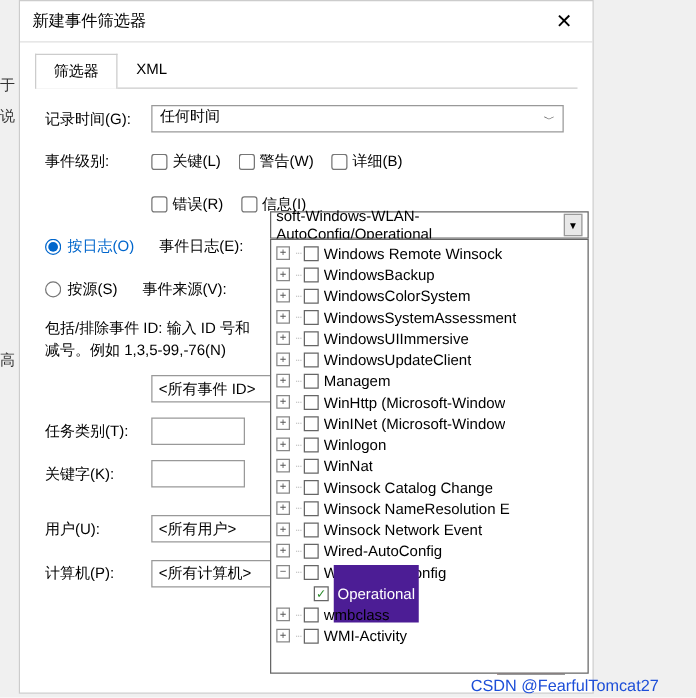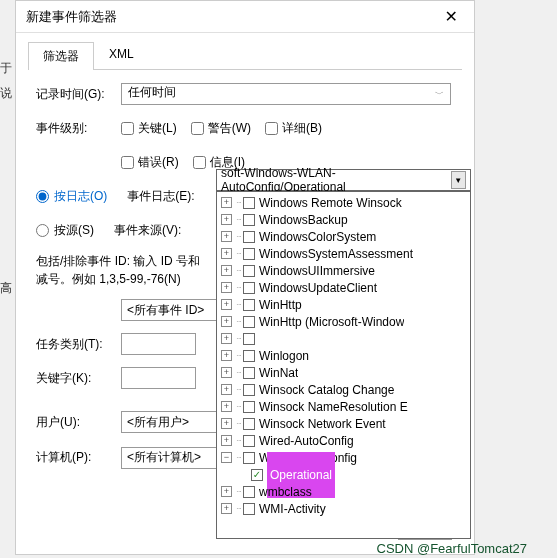--- a/index.html
+++ b/index.html
@@ -33,26 +33,26 @@
 
 .dd-field { position: absolute; left: 200px; top: 168px; width: 255px; height: 22px; border: 1px solid #666; background: #fff; display: flex; align-items: center; padding: 0 4px; justify-content: flex-end; }
 .dd-btn { width: 16px; height: 18px; background: #e8e8e8; border: 1px solid #999; display: flex; align-items: center; justify-content: center; font-size: 8px; cursor: pointer; }
 .tree-panel { position: absolute; left: 200px; top: 190px; width: 255px; height: 348px; background: #fff; border: 1px solid #666; overflow: hidden; padding: 2px 0; }
 .tree-item { display: flex; align-items: center; height: 17px; padding-left: 4px; white-space: nowrap; }
 .expander { width: 11px; height: 11px; border: 1px solid #888; display: flex; align-items: center; justify-content: center; font-size: 9px; line-height: 1; margin-right: 4px; cursor: pointer; color: #555; flex-shrink: 0; }
 .dots { color: #aaa; font-size: 8px; letter-spacing: -1px; margin-right: 2px; }
 .tcb { width: 12px; height: 12px; border: 1px solid #666; margin-right: 4px; flex-shrink: 0; display: flex; align-items: center; justify-content: center; font-size: 10px; }
 .tcb.checked { background: #fff; color: #2a8a2a; }
 .tlabel { overflow: hidden; text-overflow: clip; }
-.tlabel.sel { background: #d946ef; color: #fff; padding: 16px 3px; }
+.tlabel.sel { background: #4c1d95; color: #fff; padding: 16px 3px; }
 .child { padding-left: 34px; }
 
 .left-edge { position: absolute; left: 0; top: 60px; width: 14px; color: #333; }
 .left-edge div { margin-bottom: 8px; font-size: 12px; }
-.watermark { position: absolute; bottom: 2px; right: 30px; color: #14532d; font-size: 13px; }
+.watermark { position: absolute; bottom: 2px; right: 30px; color: #1d4ed8; font-size: 13px; }
 </style>
 </head>
 <body>
 
 <div class="left-edge">
   <div>于</div>
   <div>说</div>
 </div>
 <div class="left-edge" style="top:280px">
   <div>高</div>
@@ -219,32 +219,33 @@
       <div class="tree-item">
         <span class="expander">+</span>
         <span class="dots">···</span>
         <span class="tcb"></span>
         <span class="tlabel">WindowsUpdateClient</span>
       </div>
       <div class="tree-item">
         <span class="expander">+</span>
         <span class="dots">···</span>
         <span class="tcb"></span>
-        <span class="tlabel">WinHttp</span>
+        <span class="tlabel">Managem</span>
       </div>
       <div class="tree-item">
         <span class="expander">+</span>
         <span class="dots">···</span>
         <span class="tcb"></span>
         <span class="tlabel">WinHttp (Microsoft-Window</span>
       </div>
       <div class="tree-item">
         <span class="expander">+</span>
         <span class="dots">···</span>
         <span class="tcb"></span>
+        <span class="tlabel">WinINet (Microsoft-Window</span>
       </div>
       <div class="tree-item">
         <span class="expander">+</span>
         <span class="dots">···</span>
         <span class="tcb"></span>
         <span class="tlabel">Winlogon</span>
       </div>
       <div class="tree-item">
         <span class="expander">+</span>
         <span class="dots">···</span>

